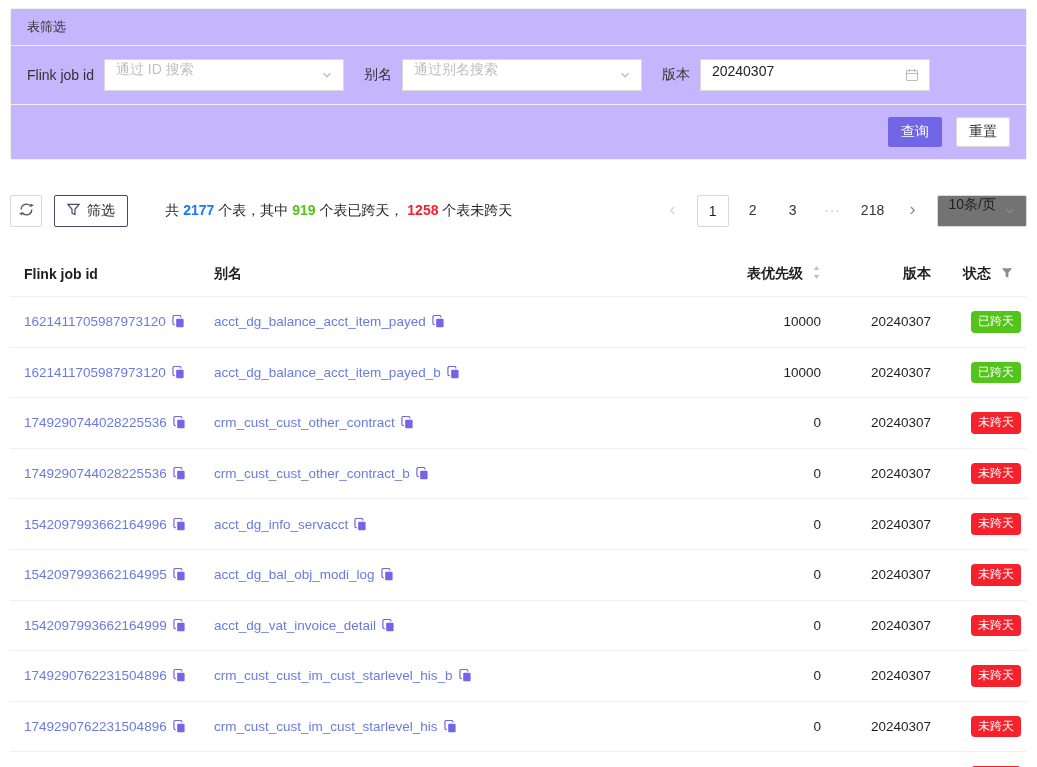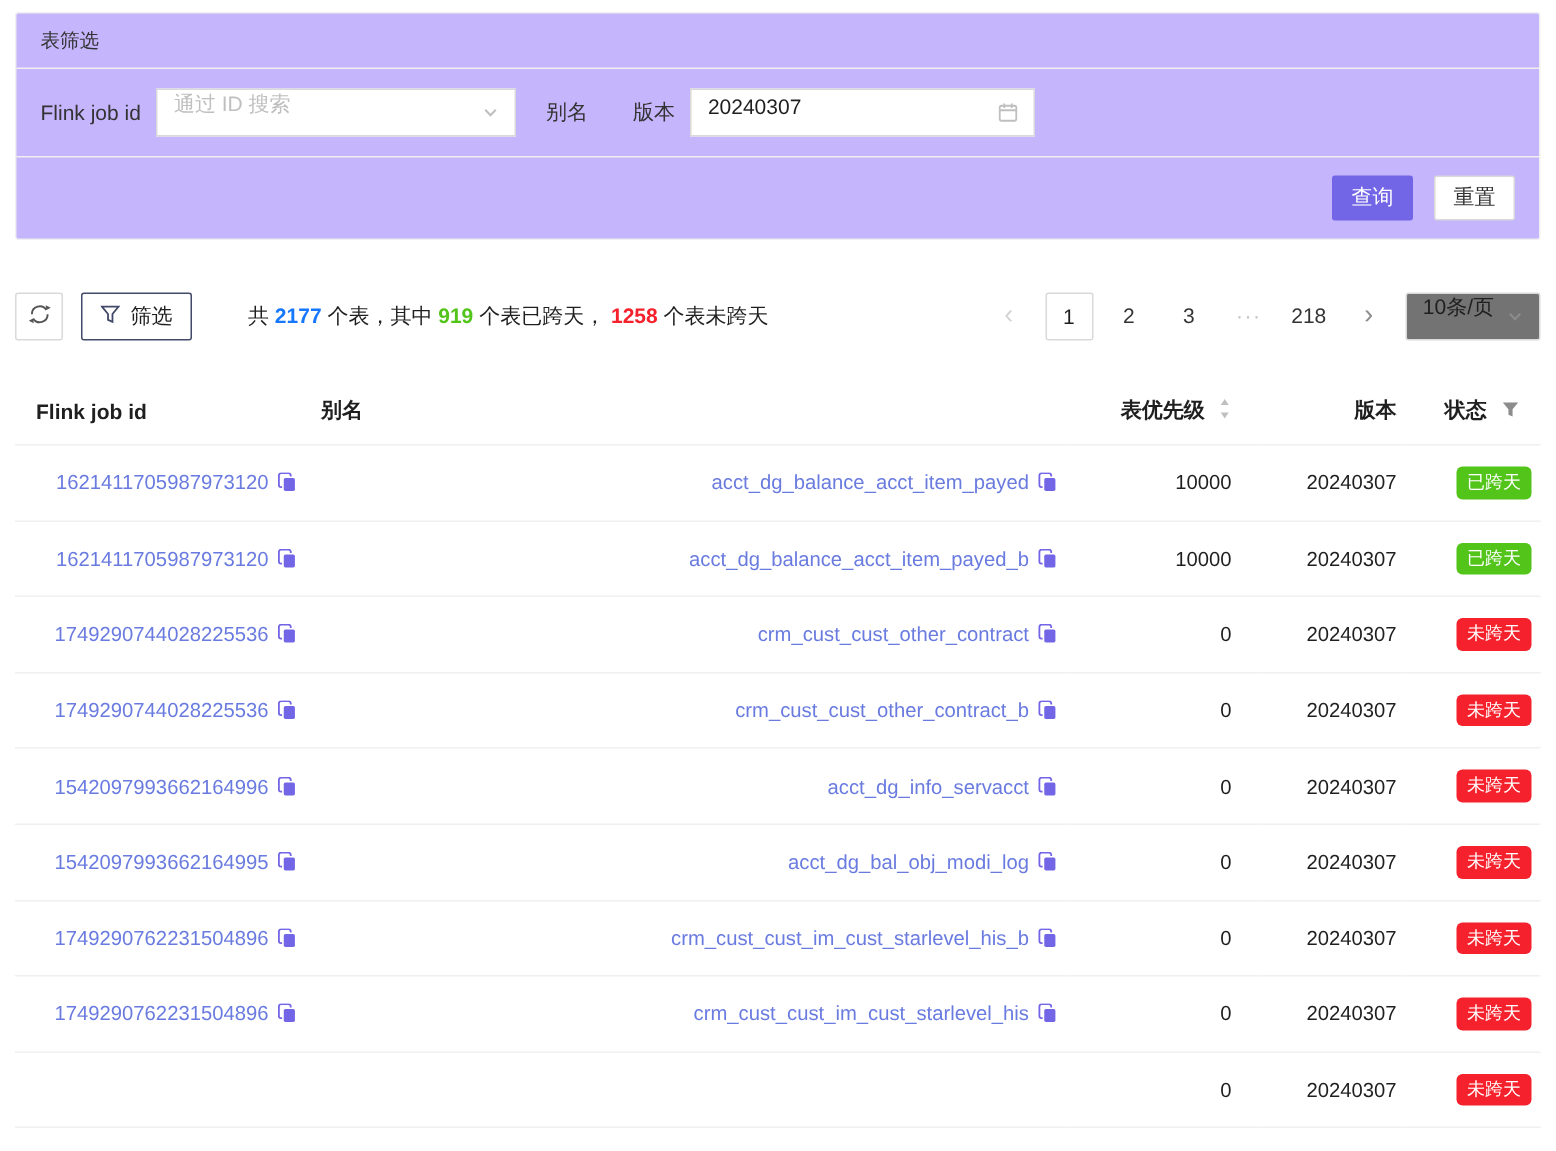--- a/index.html
+++ b/index.html
@@ -67,21 +67,21 @@
   .page-ellipsis{color:var(--muted);letter-spacing:1px;}
   .size-select{
     position:relative;height:32px;border:1px solid var(--border);border-radius:2px;
     display:flex;padding:0 30px 0 11px;cursor:pointer;color:#1f1f1f;background:#737373;
   }
 
   
   table{width:100%;border-collapse:collapse;margin-top:17px;table-layout:fixed;}
   th,td{border-bottom:1px solid var(--line);text-align:left;vertical-align:middle;}
   th{padding:12px 8px 13px;font-size:14px;font-weight:700;color:#1f1f1f;}
-  td{padding:14px 8px;font-size:13.5px;color:#1f1f1f;text-align:right;}
+  td{padding:14px 8px;font-size:13.5px;color:#1f1f1f;}
   .col-jobid{width:196px;padding-left:14px;}
   .col-alias{width:auto;}
   .col-priority{width:126px;text-align:right;padding-right:18px;}
   .col-version{width:96px;text-align:right;padding-right:4px;}
   .col-status{width:92px;text-align:right;padding-right:14px;}
   th.col-priority,th.col-status{white-space:nowrap;}
   .link{color:var(--link);text-decoration:none;cursor:pointer;}
   .copy{display:inline-flex;margin-left:6px;vertical-align:-2px;color:var(--primary);cursor:pointer;}
   .badge{
     display:inline-block;padding:3px 7px;border-radius:4px;color:#fff;font-size:12px;
@@ -110,20 +110,28 @@
           <span class="suffix-icon">
             <svg width="12" height="12" viewBox="0 0 12 12">
                 <path d="M2.5 4.2 6 7.8 9.5 4.2" fill="none" stroke="#bfbfbf" stroke-width="1.4"></path>
               </svg>
           </span>
         </div>
       </div>
 
       <div class="field">
         <label>别名</label>
+        <div class="select">
+          <span class="placeholder">通过别名搜索</span>
+          <span class="suffix-icon">
+            <svg width="12" height="12" viewBox="0 0 12 12">
+                <path d="M2.5 4.2 6 7.8 9.5 4.2" fill="none" stroke="#bfbfbf" stroke-width="1.4"></path>
+              </svg>
+          </span>
+        </div>
       </div>
 
       <div class="field">
         <label>版本</label>
         <div class="date-input">
           <span class="input-value">20240307</span>
           <span class="suffix-icon">
             <svg width="14" height="14" viewBox="0 0 14 14">
                 <rect x="1.5" y="2.5" width="11" height="10" rx="1" fill="none" stroke="#bfbfbf" stroke-width="1.2"></rect>
                 <path d="M1.5 5.5h11" stroke="#bfbfbf" stroke-width="1.2"></path>
@@ -343,20 +351,43 @@
             </span>
     </td>
     <td class="col-priority">0</td>
     <td class="col-version">20240307</td>
     <td class="col-status">
       <span class="badge error">未跨天</span>
     </td>
   </tr>
         <tr>
     <td class="col-jobid">
+      <a class="link">1542097993662164999</a><span class="copy">
+              <svg width="13" height="13" viewBox="0 0 14 14">
+                <rect x="4.5" y="4" width="8" height="9.2" rx="1.2" fill="currentColor"></rect>
+                <path d="M9.5 2.8V2A1.5 1.5 0 0 0 8 .5H2.5A1.5 1.5 0 0 0 1 2v7A1.5 1.5 0 0 0 2.5 10.5h.8" fill="none" stroke="currentColor" stroke-width="1.3"></path>
+              </svg>
+            </span>
+    </td>
+    <td class="col-alias">
+      <a class="link">acct_dg_vat_invoice_detail</a><span class="copy">
+              <svg width="13" height="13" viewBox="0 0 14 14">
+                <rect x="4.5" y="4" width="8" height="9.2" rx="1.2" fill="currentColor"></rect>
+                <path d="M9.5 2.8V2A1.5 1.5 0 0 0 8 .5H2.5A1.5 1.5 0 0 0 1 2v7A1.5 1.5 0 0 0 2.5 10.5h.8" fill="none" stroke="currentColor" stroke-width="1.3"></path>
+              </svg>
+            </span>
+    </td>
+    <td class="col-priority">0</td>
+    <td class="col-version">20240307</td>
+    <td class="col-status">
+      <span class="badge error">未跨天</span>
+    </td>
+  </tr>
+        <tr>
+    <td class="col-jobid">
       <a class="link">1749290762231504896</a><span class="copy">
               <svg width="13" height="13" viewBox="0 0 14 14">
                 <rect x="4.5" y="4" width="8" height="9.2" rx="1.2" fill="currentColor"></rect>
                 <path d="M9.5 2.8V2A1.5 1.5 0 0 0 8 .5H2.5A1.5 1.5 0 0 0 1 2v7A1.5 1.5 0 0 0 2.5 10.5h.8" fill="none" stroke="currentColor" stroke-width="1.3"></path>
               </svg>
             </span>
     </td>
     <td class="col-alias">
       <a class="link">crm_cust_cust_im_cust_starlevel_his_b</a><span class="copy">
               <svg width="13" height="13" viewBox="0 0 14 14">

